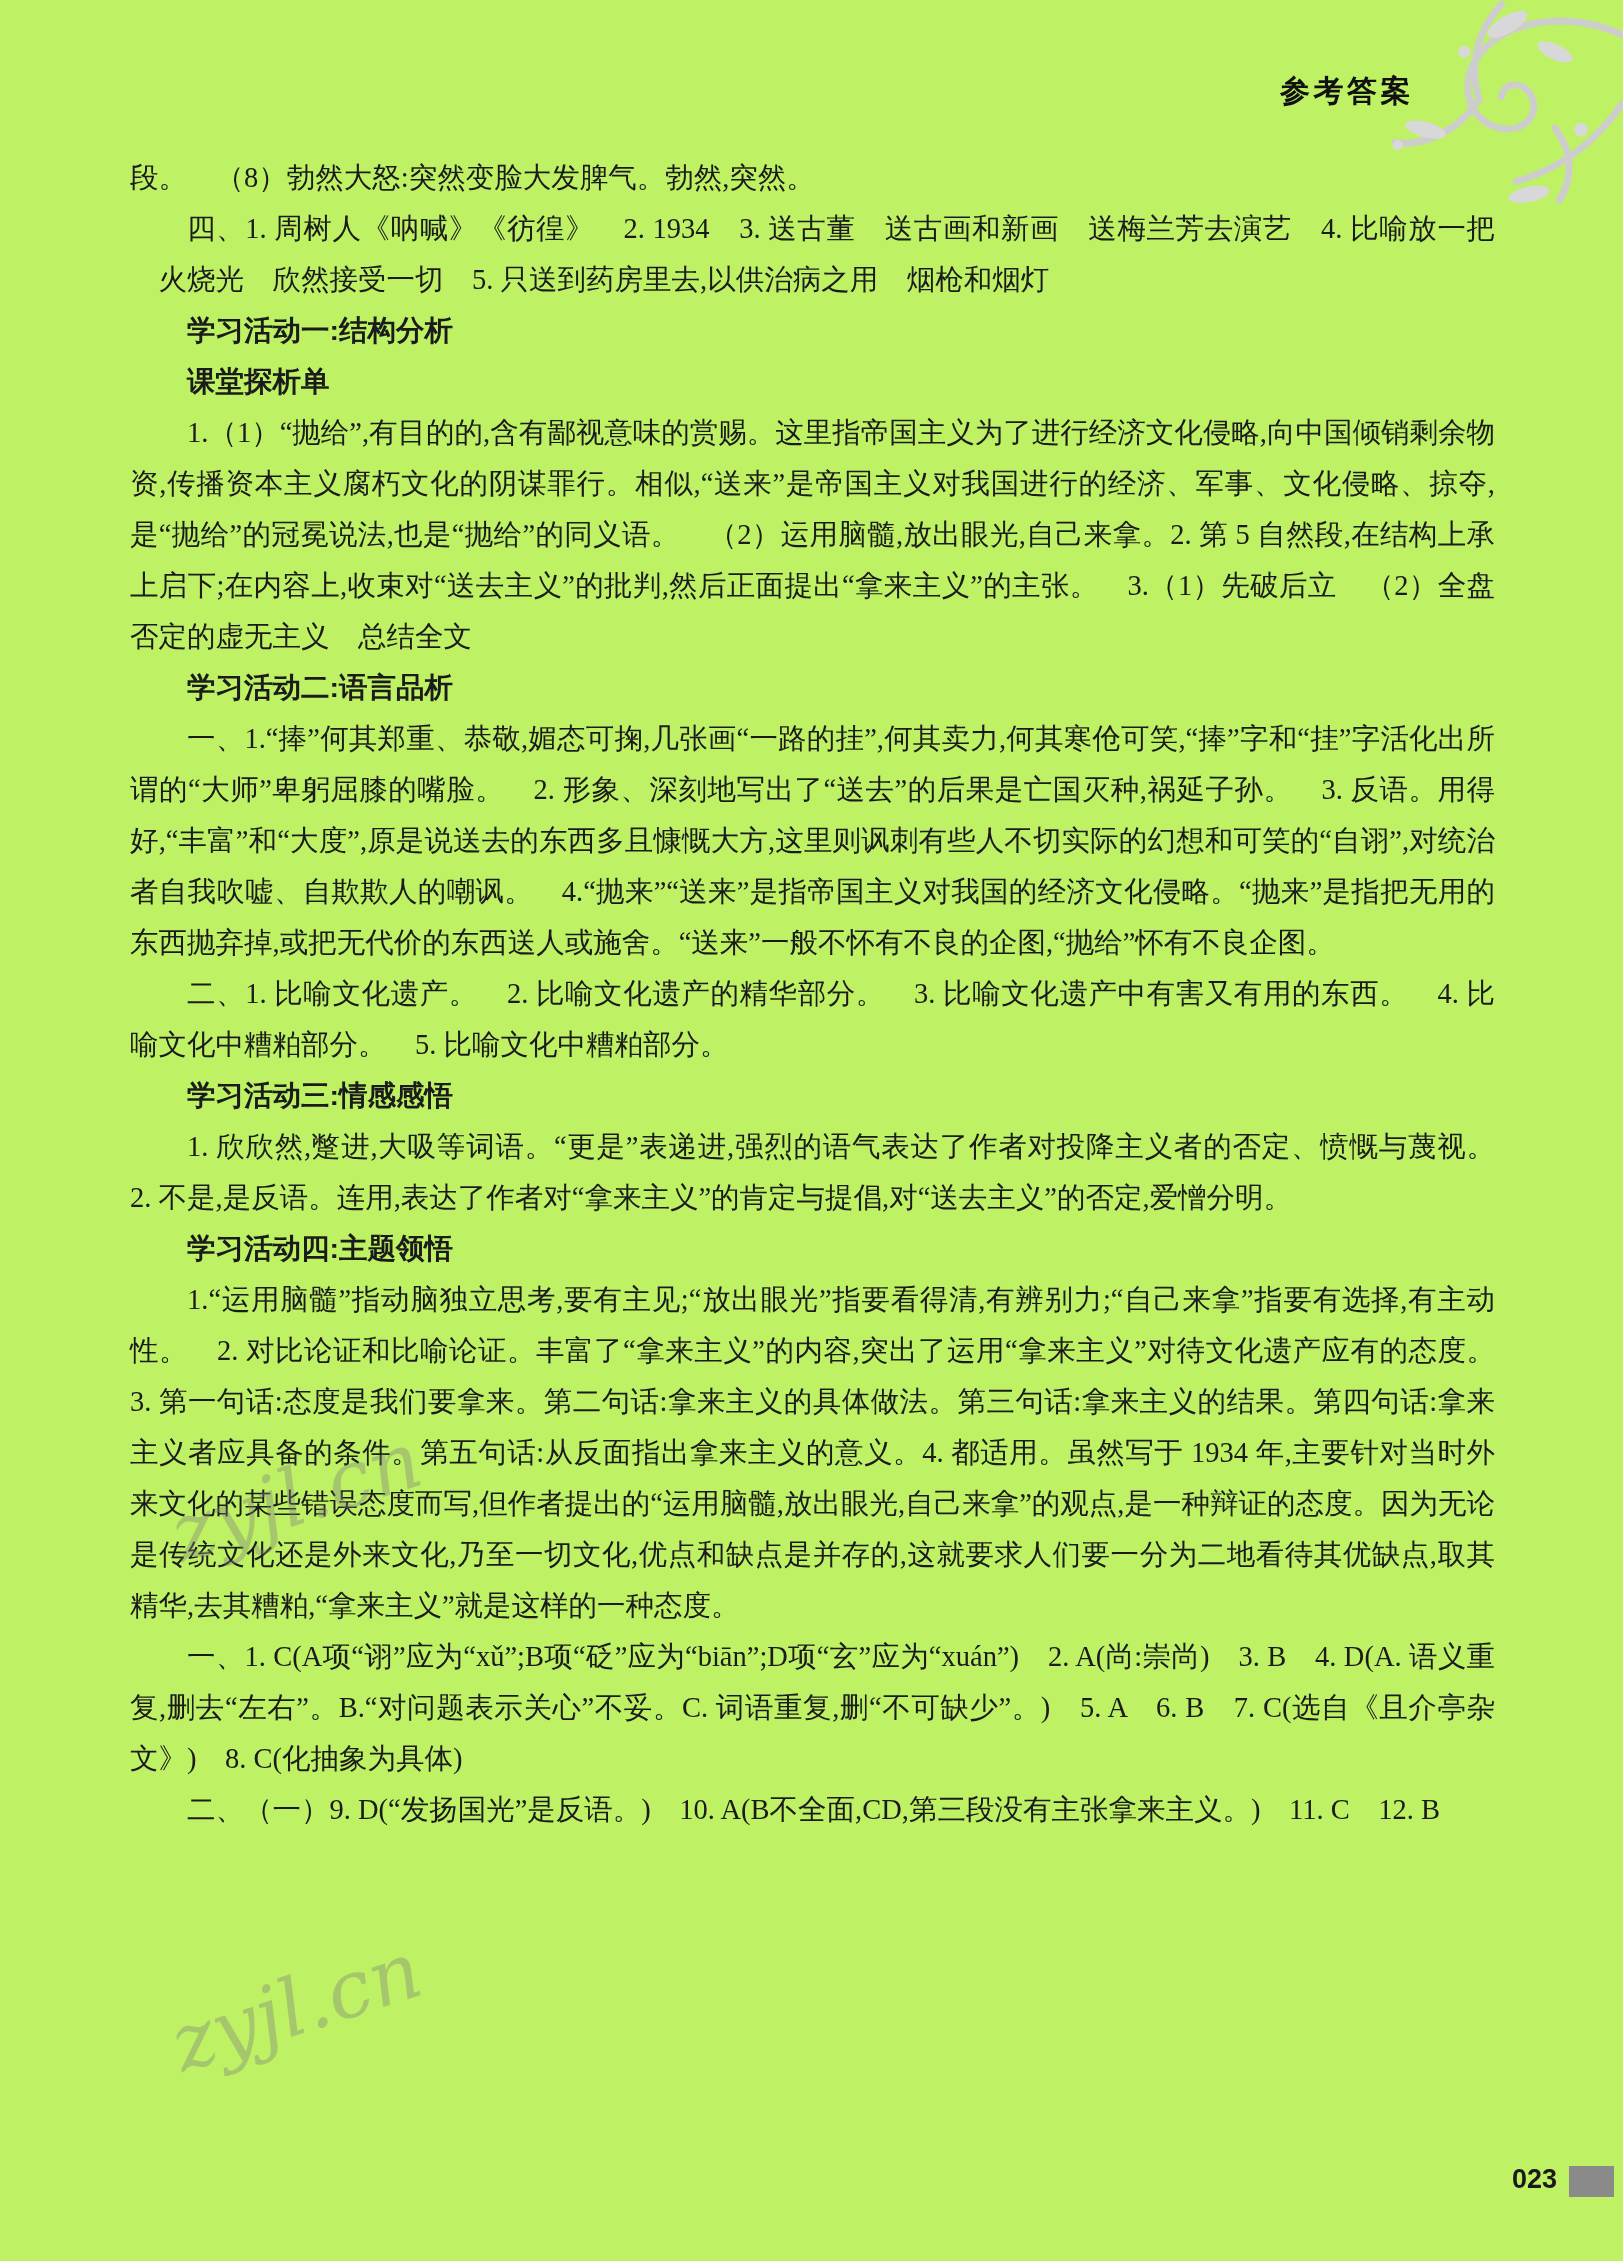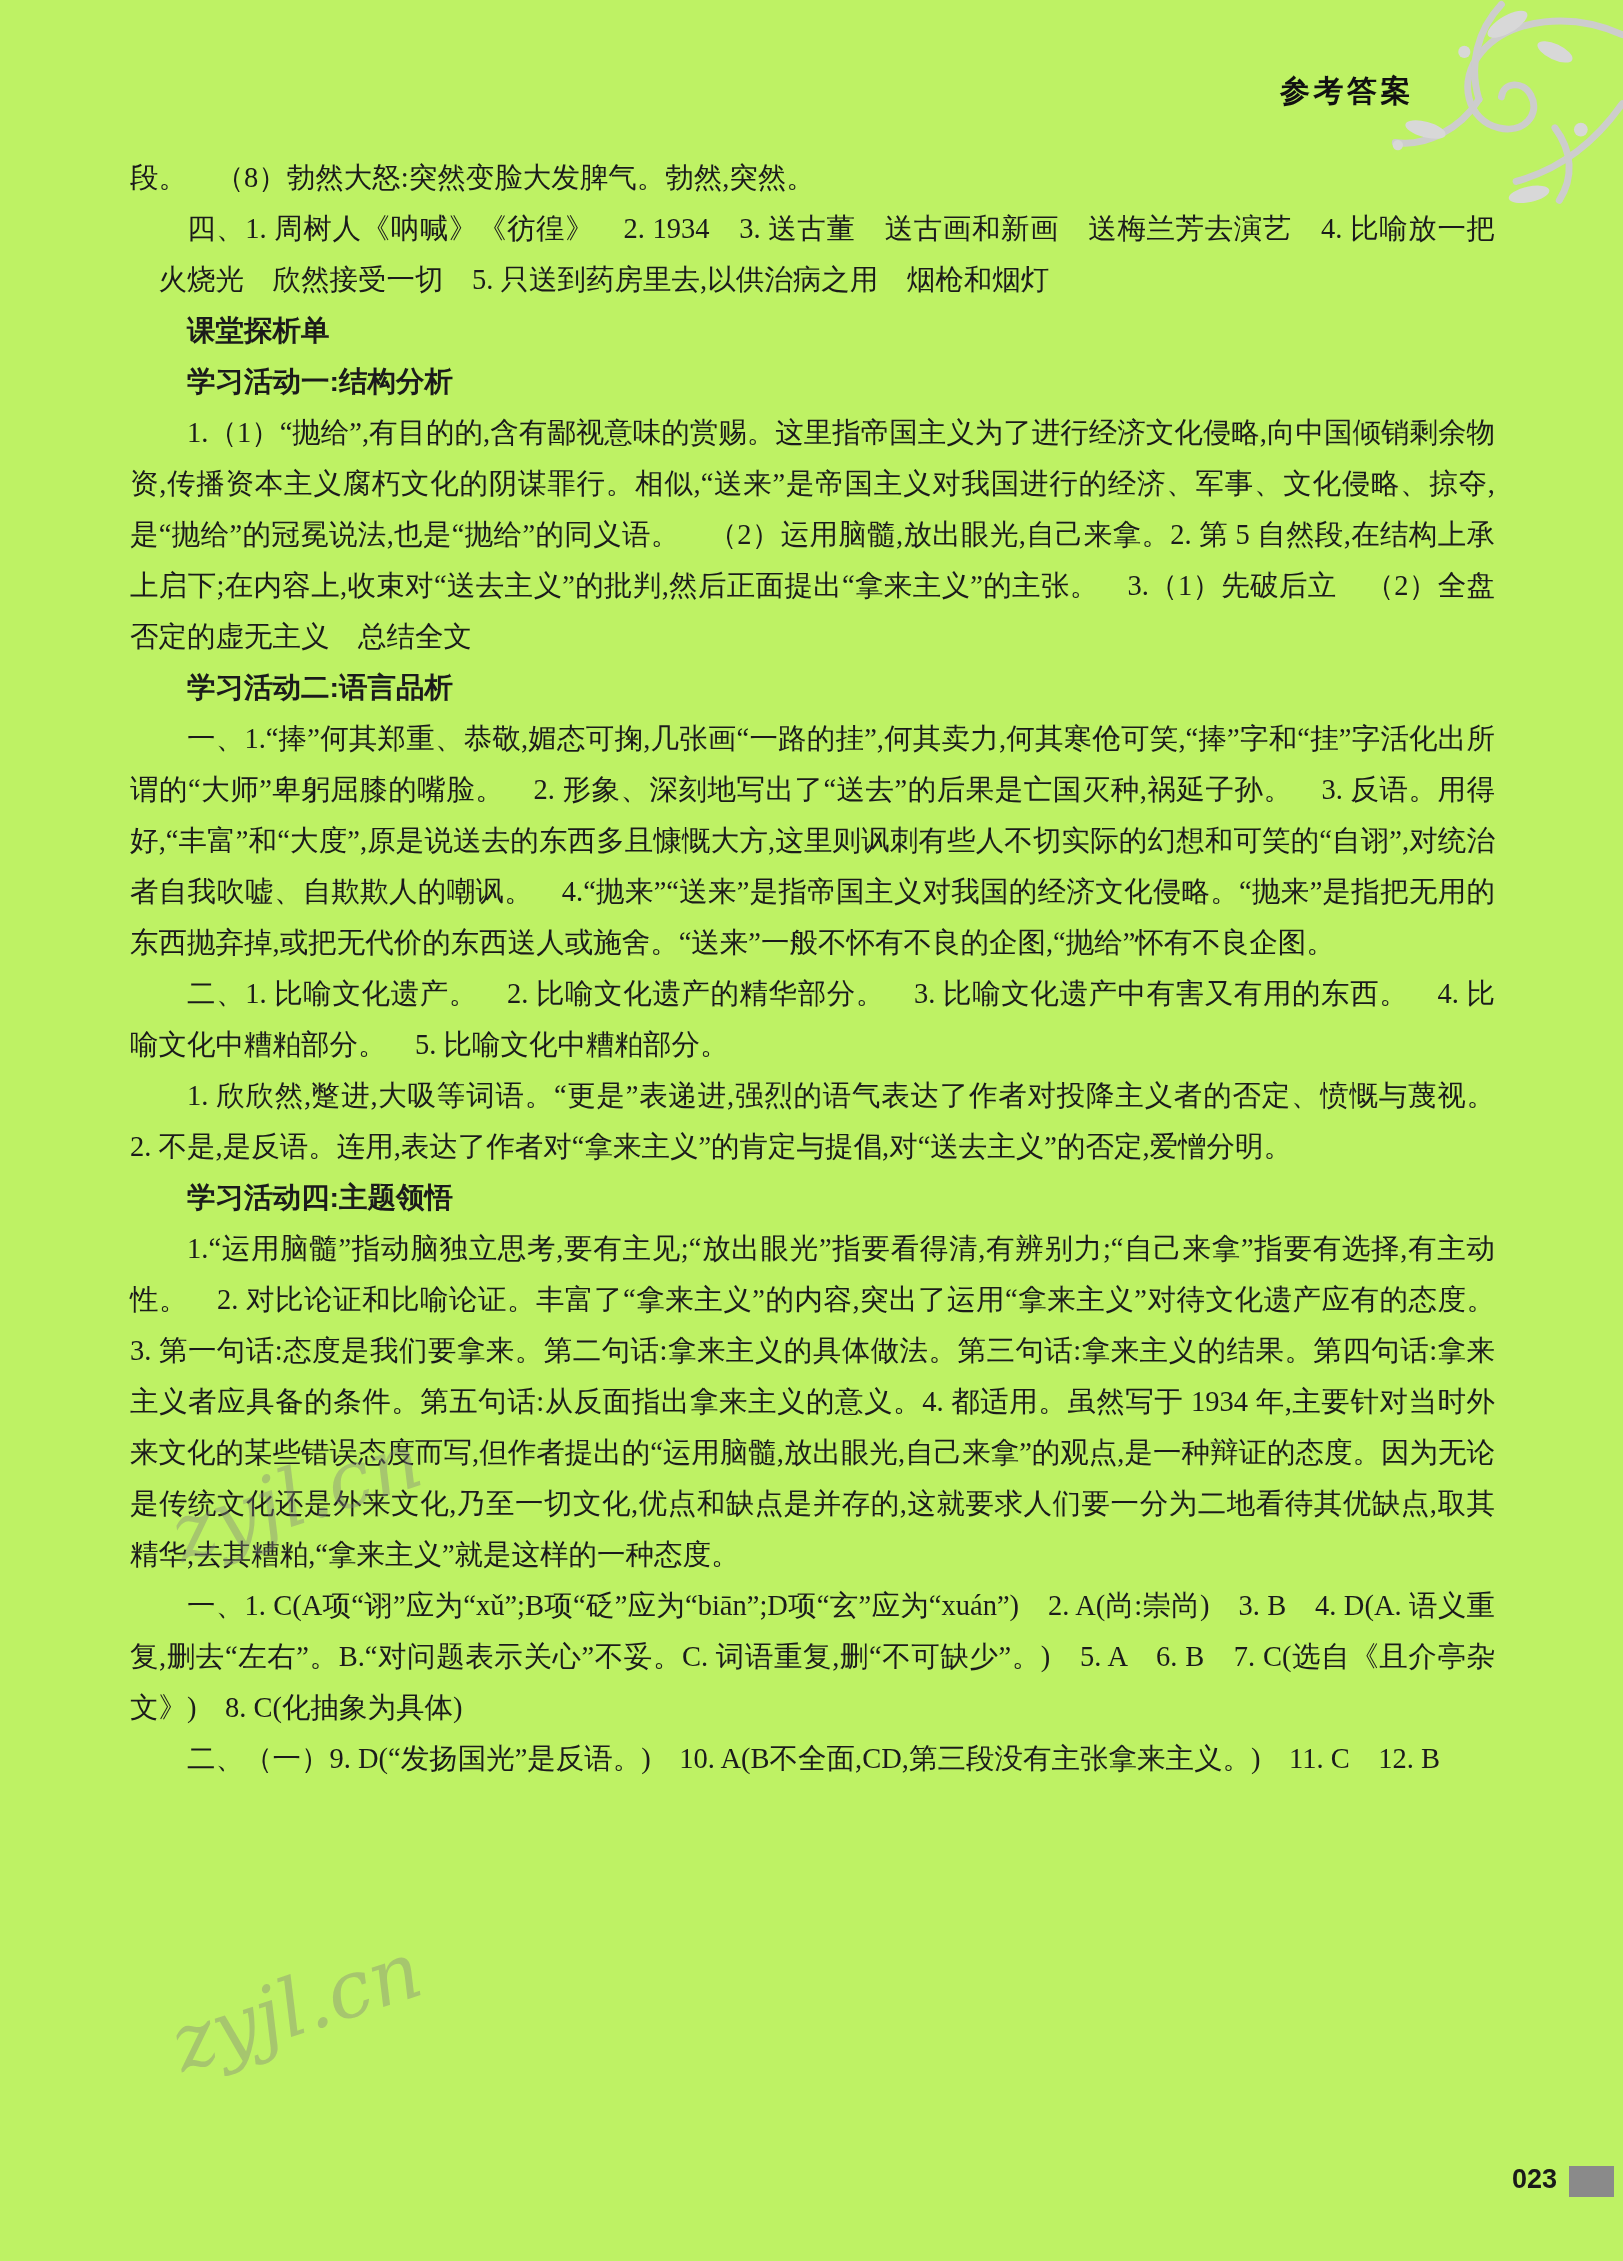--- a/index.html
+++ b/index.html
@@ -104,26 +104,27 @@
       <circle cx="195" cy="60" r="7"></circle>
       <circle cx="118" cy="168" r="6"></circle>
     </g>
   </svg>
 
   <div class="header-title">参考答案</div>
 
   <div class="content">
     <p class="flush">段。　（8）勃然大怒:突然变脸大发脾气。勃然,突然。</p>
     <p class="hang1">四、1. 周树人《呐喊》《彷徨》　2. 1934　3. 送古董　送古画和新画　送梅兰芳去演艺　4. 比喻放一把火烧光　欣然接受一切　5. 只送到药房里去,以供治病之用　烟枪和烟灯</p>
+    <p class="heading">学习活动一:结构分析</p>
     <p class="heading">课堂探析单</p>
-    <p class="heading">学习活动一:结构分析</p>
     <p class="body">1.（1）“抛给”,有目的的,含有鄙视意味的赏赐。这里指帝国主义为了进行经济文化侵略,向中国倾销剩余物资,传播资本主义腐朽文化的阴谋罪行。相似,“送来”是帝国主义对我国进行的经济、军事、文化侵略、掠夺,是“抛给”的冠冕说法,也是“抛给”的同义语。　（2）运用脑髓,放出眼光,自己来拿。2. 第 5 自然段,在结构上承上启下;在内容上,收束对“送去主义”的批判,然后正面提出“拿来主义”的主张。　3.（1）先破后立　（2）全盘否定的虚无主义　总结全文</p>
     <p class="heading">学习活动二:语言品析</p>
     <p class="body">一、1.“捧”何其郑重、恭敬,媚态可掬,几张画“一路的挂”,何其卖力,何其寒伧可笑,“捧”字和“挂”字活化出所谓的“大师”卑躬屈膝的嘴脸。　2. 形象、深刻地写出了“送去”的后果是亡国灭种,祸延子孙。　3. 反语。用得好,“丰富”和“大度”,原是说送去的东西多且慷慨大方,这里则讽刺有些人不切实际的幻想和可笑的“自诩”,对统治者自我吹嘘、自欺欺人的嘲讽。　4.“抛来”“送来”是指帝国主义对我国的经济文化侵略。“抛来”是指把无用的东西抛弃掉,或把无代价的东西送人或施舍。“送来”一般不怀有不良的企图,“抛给”怀有不良企图。</p>
     <p class="body">二、1. 比喻文化遗产。　2. 比喻文化遗产的精华部分。　3. 比喻文化遗产中有害又有用的东西。　4. 比喻文化中糟粕部分。　5. 比喻文化中糟粕部分。</p>
+    <p class="heading">学习活动三:情感感悟</p>
     <p class="body">1. 欣欣然,蹩进,大吸等词语。“更是”表递进,强烈的语气表达了作者对投降主义者的否定、愤慨与蔑视。　2. 不是,是反语。连用,表达了作者对“拿来主义”的肯定与提倡,对“送去主义”的否定,爱憎分明。</p>
     <p class="heading">学习活动四:主题领悟</p>
     <p class="body">1.“运用脑髓”指动脑独立思考,要有主见;“放出眼光”指要看得清,有辨别力;“自己来拿”指要有选择,有主动性。　2. 对比论证和比喻论证。丰富了“拿来主义”的内容,突出了运用“拿来主义”对待文化遗产应有的态度。　3. 第一句话:态度是我们要拿来。第二句话:拿来主义的具体做法。第三句话:拿来主义的结果。第四句话:拿来主义者应具备的条件。第五句话:从反面指出拿来主义的意义。4. 都适用。虽然写于 1934 年,主要针对当时外来文化的某些错误态度而写,但作者提出的“运用脑髓,放出眼光,自己来拿”的观点,是一种辩证的态度。因为无论是传统文化还是外来文化,乃至一切文化,优点和缺点是并存的,这就要求人们要一分为二地看待其优缺点,取其精华,去其糟粕,“拿来主义”就是这样的一种态度。</p>
     <p class="body">一、1. C(A项“诩”应为“xǔ”;B项“砭”应为“biān”;D项“玄”应为“xuán”)　2. A(尚:崇尚)　3. B　4. D(A. 语义重复,删去“左右”。B.“对问题表示关心”不妥。C. 词语重复,删“不可缺少”。)　5. A　6. B　7. C(选自《且介亭杂文》)　8. C(化抽象为具体)</p>
     <p class="body">二、（一）9. D(“发扬国光”是反语。)　10. A(B不全面,CD,第三段没有主张拿来主义。)　11. C　12. B</p>
   </div>
 
   <div class="watermark wm1">zyjl.cn</div>
   <div class="watermark wm2">zyjl.cn</div>
 

